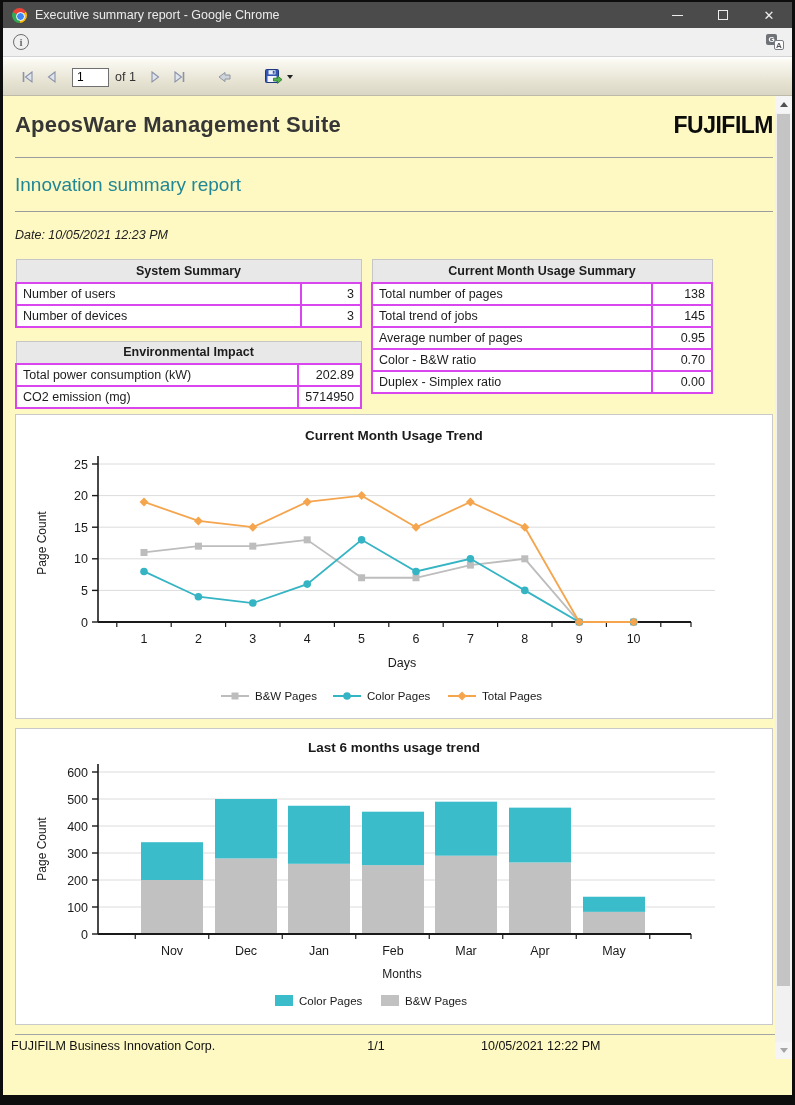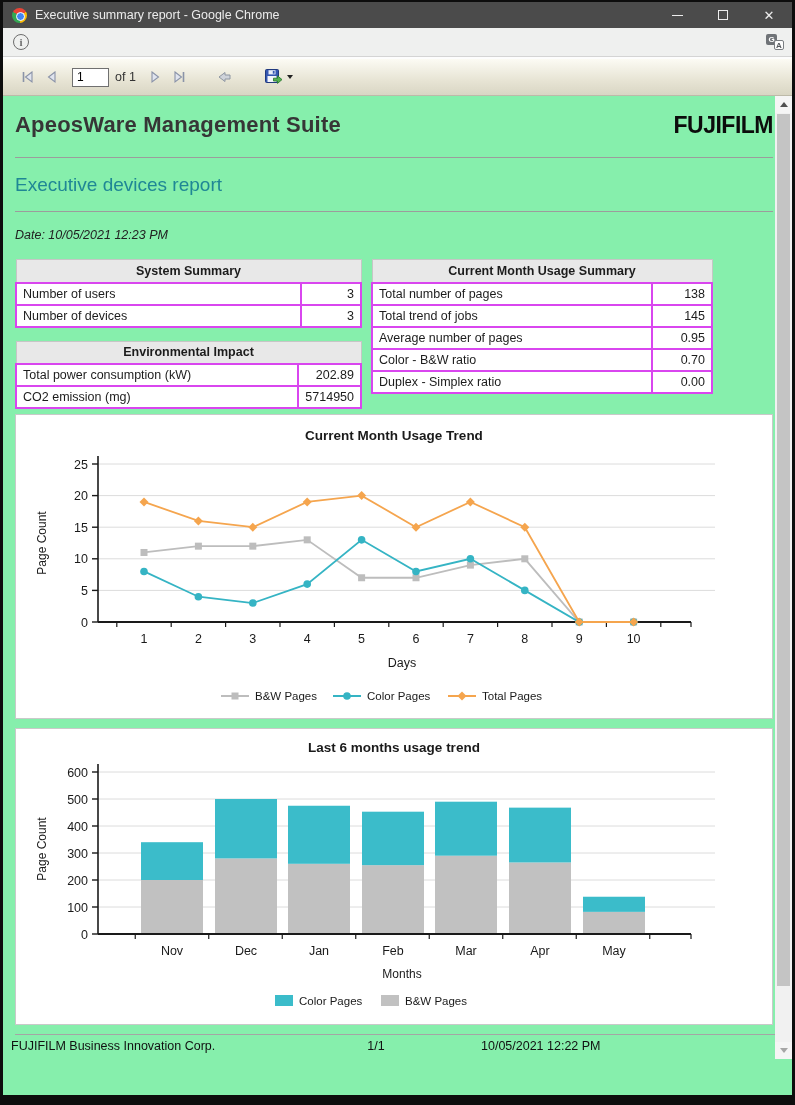--- a/index.html
+++ b/index.html
@@ -33,21 +33,21 @@
   .toolbar{height:39px;background:linear-gradient(#fcfbf4,#e7e4d4 60%,#d9d6c4);border-top:2px solid #fdfdfd;
     border-bottom:1px solid #bdbaa9;display:flex;align-items:center;flex-shrink:0;padding-left:13px;}
   .nav-btn{width:24px;height:24px;display:flex;align-items:center;justify-content:center;background:transparent;border:none;padding:0;}
   .page-input{width:37px;height:19px;border:1px solid #707070;font-size:12px;padding:1px 4px;margin:0 6px 0 8px;font-family:"Liberation Sans",sans-serif;}
   .of-label{font-size:12.5px;color:#333;margin-right:7px;}
   .tb-gap{width:22px;}
   .export-group{display:flex;align-items:center;margin-left:26px;}
   .caret-down{width:0;height:0;border-left:3.5px solid transparent;border-right:3.5px solid transparent;border-top:4px solid #222;margin-left:4px;}
 
   
-  .report-area{flex:1;position:relative;background:#86efac;overflow:hidden;}
+  .report-area{flex:1;position:relative;background:#fef9c3;overflow:hidden;}
   .content{padding:16px 0 0 12px;width:783px;}
   .report-head{display:flex;align-items:flex-start;width:758px;}
   .app-title{font-size:22px;font-weight:bold;color:#363636;margin:0;letter-spacing:0.2px;}
   .brand{margin-left:auto;font-size:23px;font-weight:900;color:#0c0c0c;letter-spacing:-0.5px;font-stretch:condensed;}
   .rule{border:none;border-top:1px solid #9c9c9c;width:758px;margin:18px 0 0 0;}
   .report-heading{font-size:19px;font-weight:normal;color:#1f8795;margin:16px 0 0 0;}
   .rule2{border:none;border-top:1px solid #9c9c9c;width:758px;margin:15px 0 0 0;}
   .date-line{font-size:12.5px;color:#222;margin-top:16px;font-style:italic;}
 
   .tables-row{display:flex;margin-top:17px;}
@@ -149,21 +149,21 @@
     </div>
 
     <div class="report-area">
       <div class="content">
 
         <div class="report-head">
           <h1 class="app-title">ApeosWare Management Suite</h1>
           <span class="brand">FUJIFILM</span>
         </div>
         <hr class="rule">
-        <h2 class="report-heading">Executive devices report</h2>
+        <h2 class="report-heading">Innovation summary report</h2>
         <hr class="rule2">
         <div class="date-line">Date: 10/05/2021 12:23 PM</div>
 
         <div class="tables-row">
           <div class="tables-left">
             <table class="sum">
               <tbody>
                   <tr>
                     <th colspan="2">System Summary</th>
                   </tr>

